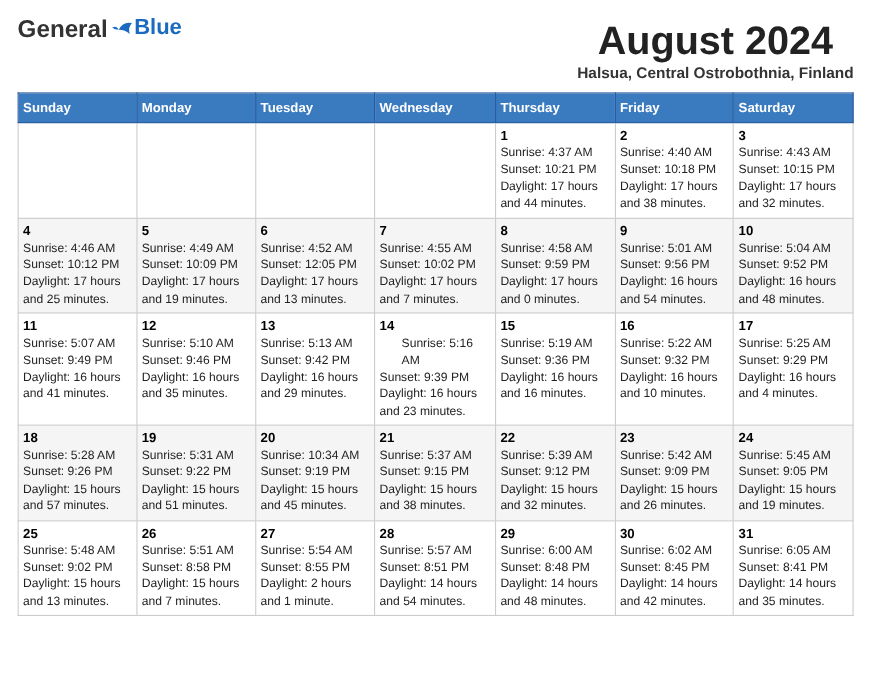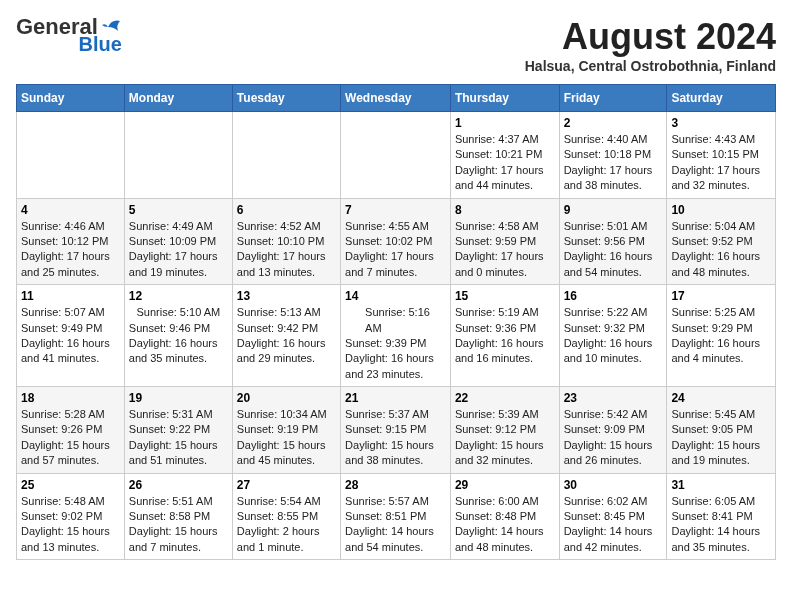--- a/index.html
+++ b/index.html
@@ -11,32 +11,32 @@
       padding: 16px;
     }
     .header-area {
       display: flex;
       justify-content: space-between;
       align-items: flex-start;
       margin-bottom: 10px;
     }
     .logo {
       display: flex;
-      flex-direction: column;
-      align-items: flex-end;
+      flex-direction: row;
+      align-items: center;
     }
     .logo-text {
       font-size: 22px;
       font-weight: bold;
       line-height: 1;
     }
     .logo-general { color: #333; }
     .logo-blue { color: #1a6abf; }
     .title-area {
-      text-align: right;
+      text-align: center;
     }
     .month-year {
       font-size: 36px;
       font-weight: bold;
       color: #222;
     }
     .location {
       font-size: 14px;
       color: #333;
       font-weight: bold;
@@ -159,21 +159,21 @@
           <div class="cell-content">
             <span style="display: block;">Sunrise: 4:49 AM</span>
             <span style="display: block;">Sunset: 10:09 PM</span>
             <span style="display: block;">Daylight: 17 hours and 19 minutes.</span>
           </div>
         </td>
         <td>
           <span class="day-number">6</span>
           <div class="cell-content">
             <span style="display: block;">Sunrise: 4:52 AM</span>
-            <span style="display: block;">Sunset: 10:10 PM</span>
+            <span style="display: block;">Sunset: 12:05 PM</span>
             <span style="display: block;">Daylight: 17 hours and 13 minutes.</span>
           </div>
         </td>
         <td>
           <span class="day-number">7</span>
           <div class="cell-content">
             <span style="display: block;">Sunrise: 4:55 AM</span>
             <span style="display: block;">Sunset: 10:02 PM</span>
             <span style="display: block;">Daylight: 17 hours and 7 minutes.</span>
           </div>
@@ -208,21 +208,21 @@
           <span class="day-number">11</span>
           <div class="cell-content">
             <span style="display: block;">Sunrise: 5:07 AM</span>
             <span style="display: block;">Sunset: 9:49 PM</span>
             <span style="display: block;">Daylight: 16 hours and 41 minutes.</span>
           </div>
         </td>
         <td>
           <span class="day-number">12</span>
           <div class="cell-content">
-            <span style="display: block; text-align: center;">Sunrise: 5:10 AM</span>
+            <span style="display: block;">Sunrise: 5:10 AM</span>
             <span style="display: block;">Sunset: 9:46 PM</span>
             <span style="display: block;">Daylight: 16 hours and 35 minutes.</span>
           </div>
         </td>
         <td>
           <span class="day-number">13</span>
           <div class="cell-content">
             <span style="display: block;">Sunrise: 5:13 AM</span>
             <span style="display: block;">Sunset: 9:42 PM</span>
             <span style="display: block;">Daylight: 16 hours and 29 minutes.</span>

